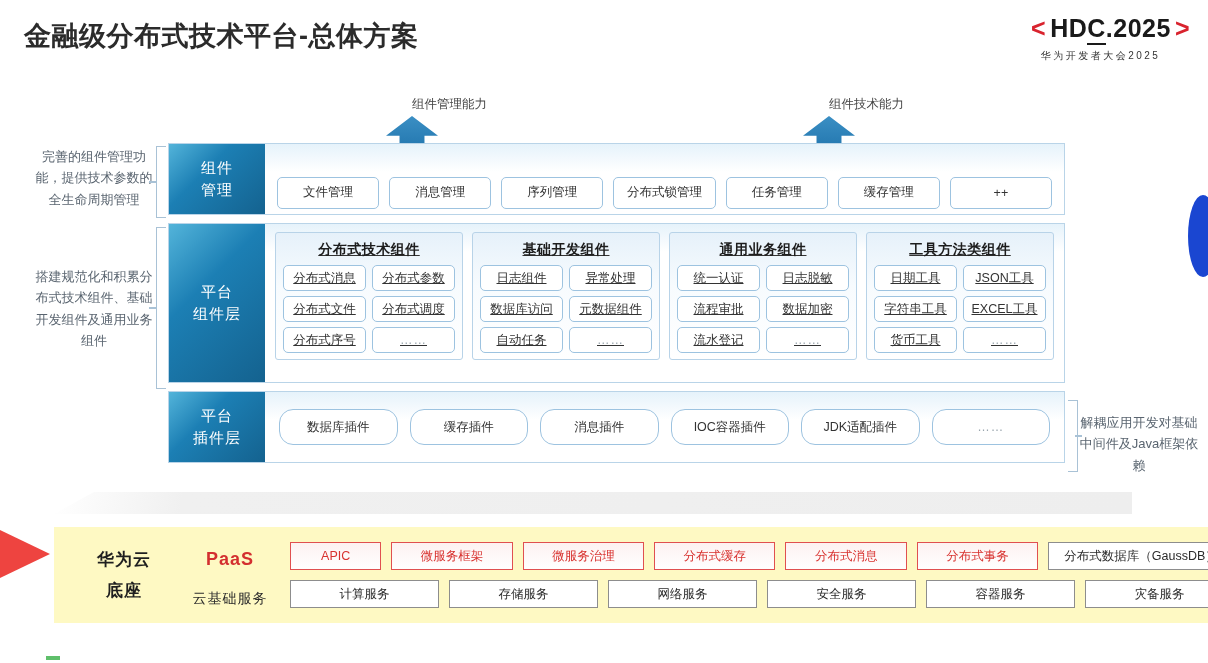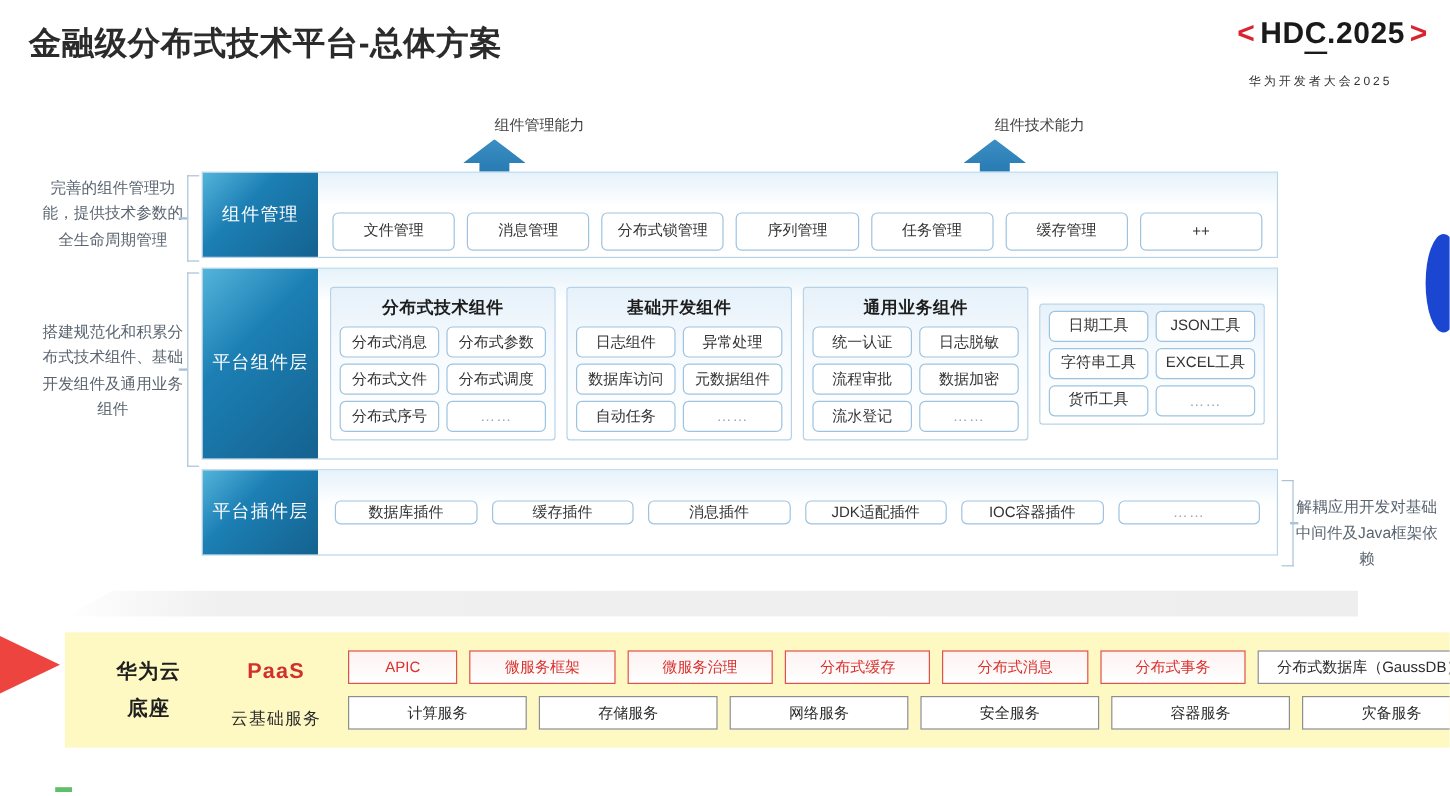--- a/index.html
+++ b/index.html
@@ -12,21 +12,21 @@
 
   
   .page-title{
     position:absolute;left:24px;top:18px;
     font-size:27px;font-weight:bold;color:#2b2b2b;letter-spacing:.5px;
   }
   .hdc-logo{position:absolute;right:14px;top:14px;text-align:center;}
   .hdc-main{font-size:25px;font-weight:bold;color:#1a1a1a;letter-spacing:.5px;white-space:nowrap;margin-left:20px;}
   .hdc-main .brk{color:#d9232e;font-weight:bold;margin:0 4px;}
   .hdc-main .und{border-bottom:2px solid #1a1a1a;padding-bottom:1px;}
-  .hdc-sub{font-size:10px;color:#333;letter-spacing:2.5px;margin-top:18px;white-space:nowrap;}
+  .hdc-sub{font-size:10px;color:#333;letter-spacing:2.5px;margin-top:6px;white-space:nowrap;}
 
   
   .red-wedge{
     position:absolute;left:-46px;top:508px;width:96px;height:92px;
     background:#ee4440;
     border-radius:0 60% 60% 0 / 0 50% 50% 0;
     clip-path:polygon(0 0,100% 50%,0 100%);
   }
   .blue-lens{
     position:absolute;right:-10px;top:195px;width:30px;height:82px;
@@ -57,21 +57,21 @@
     position:relative;display:flex;align-items:stretch;
     border:1px solid #b9d4e8;background:#fff;margin-bottom:8px;
     box-sizing:border-box;
   }
   .band::before{ 
     content:"";position:absolute;left:0;right:0;top:0;height:28px;
     background:linear-gradient(180deg,rgba(225,240,250,.85),rgba(255,255,255,0));
     pointer-events:none;
   }
   .band-label{
-    flex:0 0 96px;display:flex;flex-direction:row;
+    flex:0 0 96px;display:flex;flex-direction:column;
     align-items:center;justify-content:center;
     background:linear-gradient(135deg,#53b4da 0%,#1c7fb4 38%,#14628f 100%);
     color:#fff;font-size:15px;line-height:1.5;letter-spacing:1px;
     position:relative;z-index:2;
   }
   .band-body{flex:1;display:flex;align-items:center;position:relative;z-index:2;}
 
   
   .chip{
     border:1px solid #9dc3e0;border-radius:5px;background:#fff;
@@ -80,38 +80,38 @@
     box-sizing:border-box;
   }
 
   
   .band-mgmt{height:72px;}
   .band-mgmt .band-body{gap:10px;padding:0 12px;}
   .band-mgmt .chip{height:32px;flex:1;margin-top:27px;}
 
   
   .band-comp{height:160px;}
-  .band-comp .band-body{gap:9px;padding:8px 10px;align-items:center;}
+  .band-comp .band-body{gap:9px;padding:8px 10px;align-items:flex-start;text-decoration:underline;}
   .group{
     flex:1;border:1px solid #b8d3e8;border-radius:3px;
     background:linear-gradient(180deg,#e6f1fa 0%,#f7fbfe 42%,#ffffff 100%);
     display:flex;flex-direction:column;padding:5px 7px 6px;box-sizing:border-box;
   }
   .group-title{
     text-align:center;font-size:14px;font-weight:bold;color:#1d1d1d;
     padding:3px 0 6px;letter-spacing:.5px;
   }
   .group-grid{display:grid;grid-template-columns:1fr 1fr;gap:5px 6px;flex:1;}
   .group-grid .chip{min-height:26px;}
   .chip.dots{color:#9aa6ae;letter-spacing:1px;}
 
   
   .band-plug{height:72px;}
   .band-plug .band-body{gap:12px;padding:0 14px;}
-  .band-plug .chip{height:20px;flex:1;}
+  .band-plug .chip{height:36px;flex:1;border-radius:14px;}
 
   
   .side-note{
     position:absolute;font-size:13px;line-height:1.65;color:#5a6570;
     text-align:center;width:120px;
   }
   .bracket{
     position:absolute;border:1.5px solid #a9c2d6;width:9px;
     border-right:none;
   }
@@ -188,22 +188,22 @@
 <div class="stack">
 
   <div class="band band-mgmt">
     <div class="band-label">
       <span>组件</span>
       <span>管理</span>
     </div>
     <div class="band-body">
       <div class="chip">文件管理</div>
       <div class="chip">消息管理</div>
+      <div class="chip">序列管理</div>
       <div class="chip">分布式锁管理</div>
-      <div class="chip">序列管理</div>
       <div class="chip">任务管理</div>
       <div class="chip">缓存管理</div>
       <div class="chip">++</div>
     </div>
   </div>
 
   <div class="band band-comp">
     <div class="band-label">
       <span>平台</span>
       <span>组件层</span>
@@ -240,20 +240,21 @@
           <div class="chip">统一认证</div>
           <div class="chip">日志脱敏</div>
           <div class="chip">流程审批</div>
           <div class="chip">数据加密</div>
           <div class="chip">流水登记</div>
           <div class="chip dots">……</div>
         </div>
       </div>
 
       <div class="group">
+        <div class="group-title">工具方法类组件</div>
         <div class="group-grid">
           <div class="chip">日期工具</div>
           <div class="chip">JSON工具</div>
           <div class="chip">字符串工具</div>
           <div class="chip">EXCEL工具</div>
           <div class="chip">货币工具</div>
           <div class="chip dots">……</div>
         </div>
       </div>
 
@@ -262,22 +263,22 @@
 
   <div class="band band-plug">
     <div class="band-label">
       <span>平台</span>
       <span>插件层</span>
     </div>
     <div class="band-body">
       <div class="chip">数据库插件</div>
       <div class="chip">缓存插件</div>
       <div class="chip">消息插件</div>
+      <div class="chip">IOC容器插件</div>
       <div class="chip">JDK适配插件</div>
-      <div class="chip">IOC容器插件</div>
       <div class="chip dots">……</div>
     </div>
   </div>
 
 </div>
 
 <div class="base-shadow"></div>
 <div class="base-panel">
   <div class="base-inner">
     <div class="base-title">

